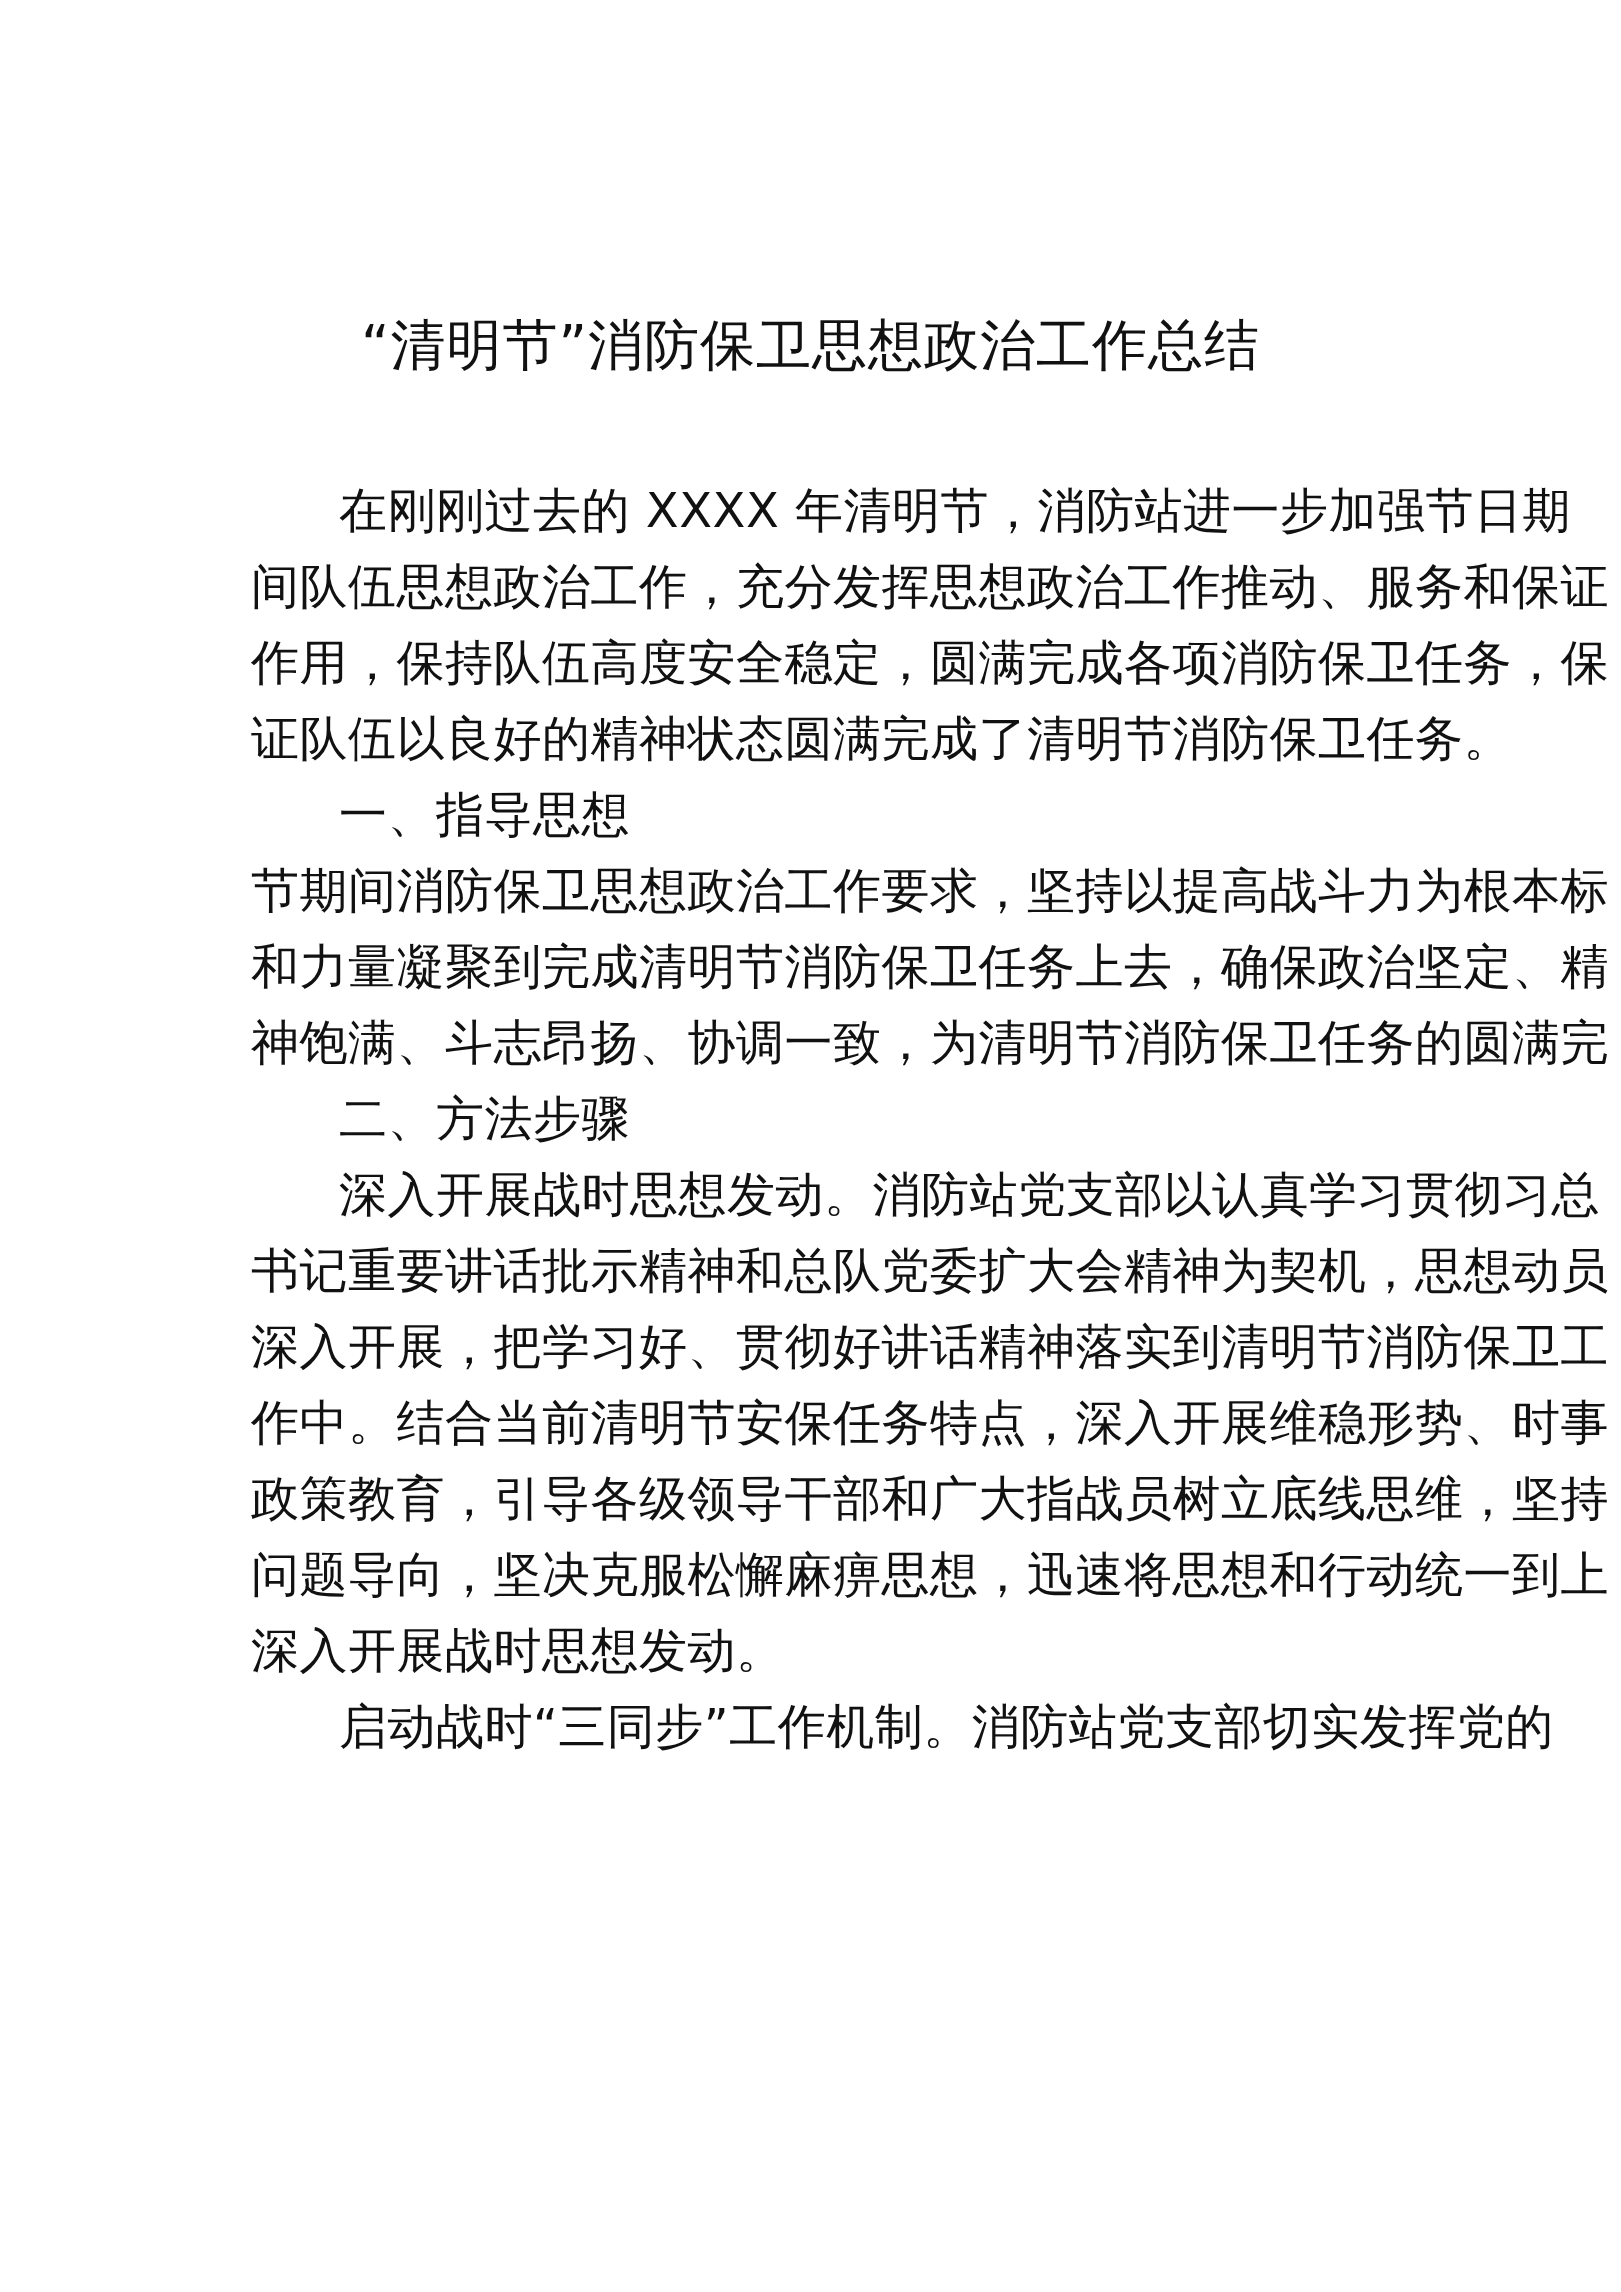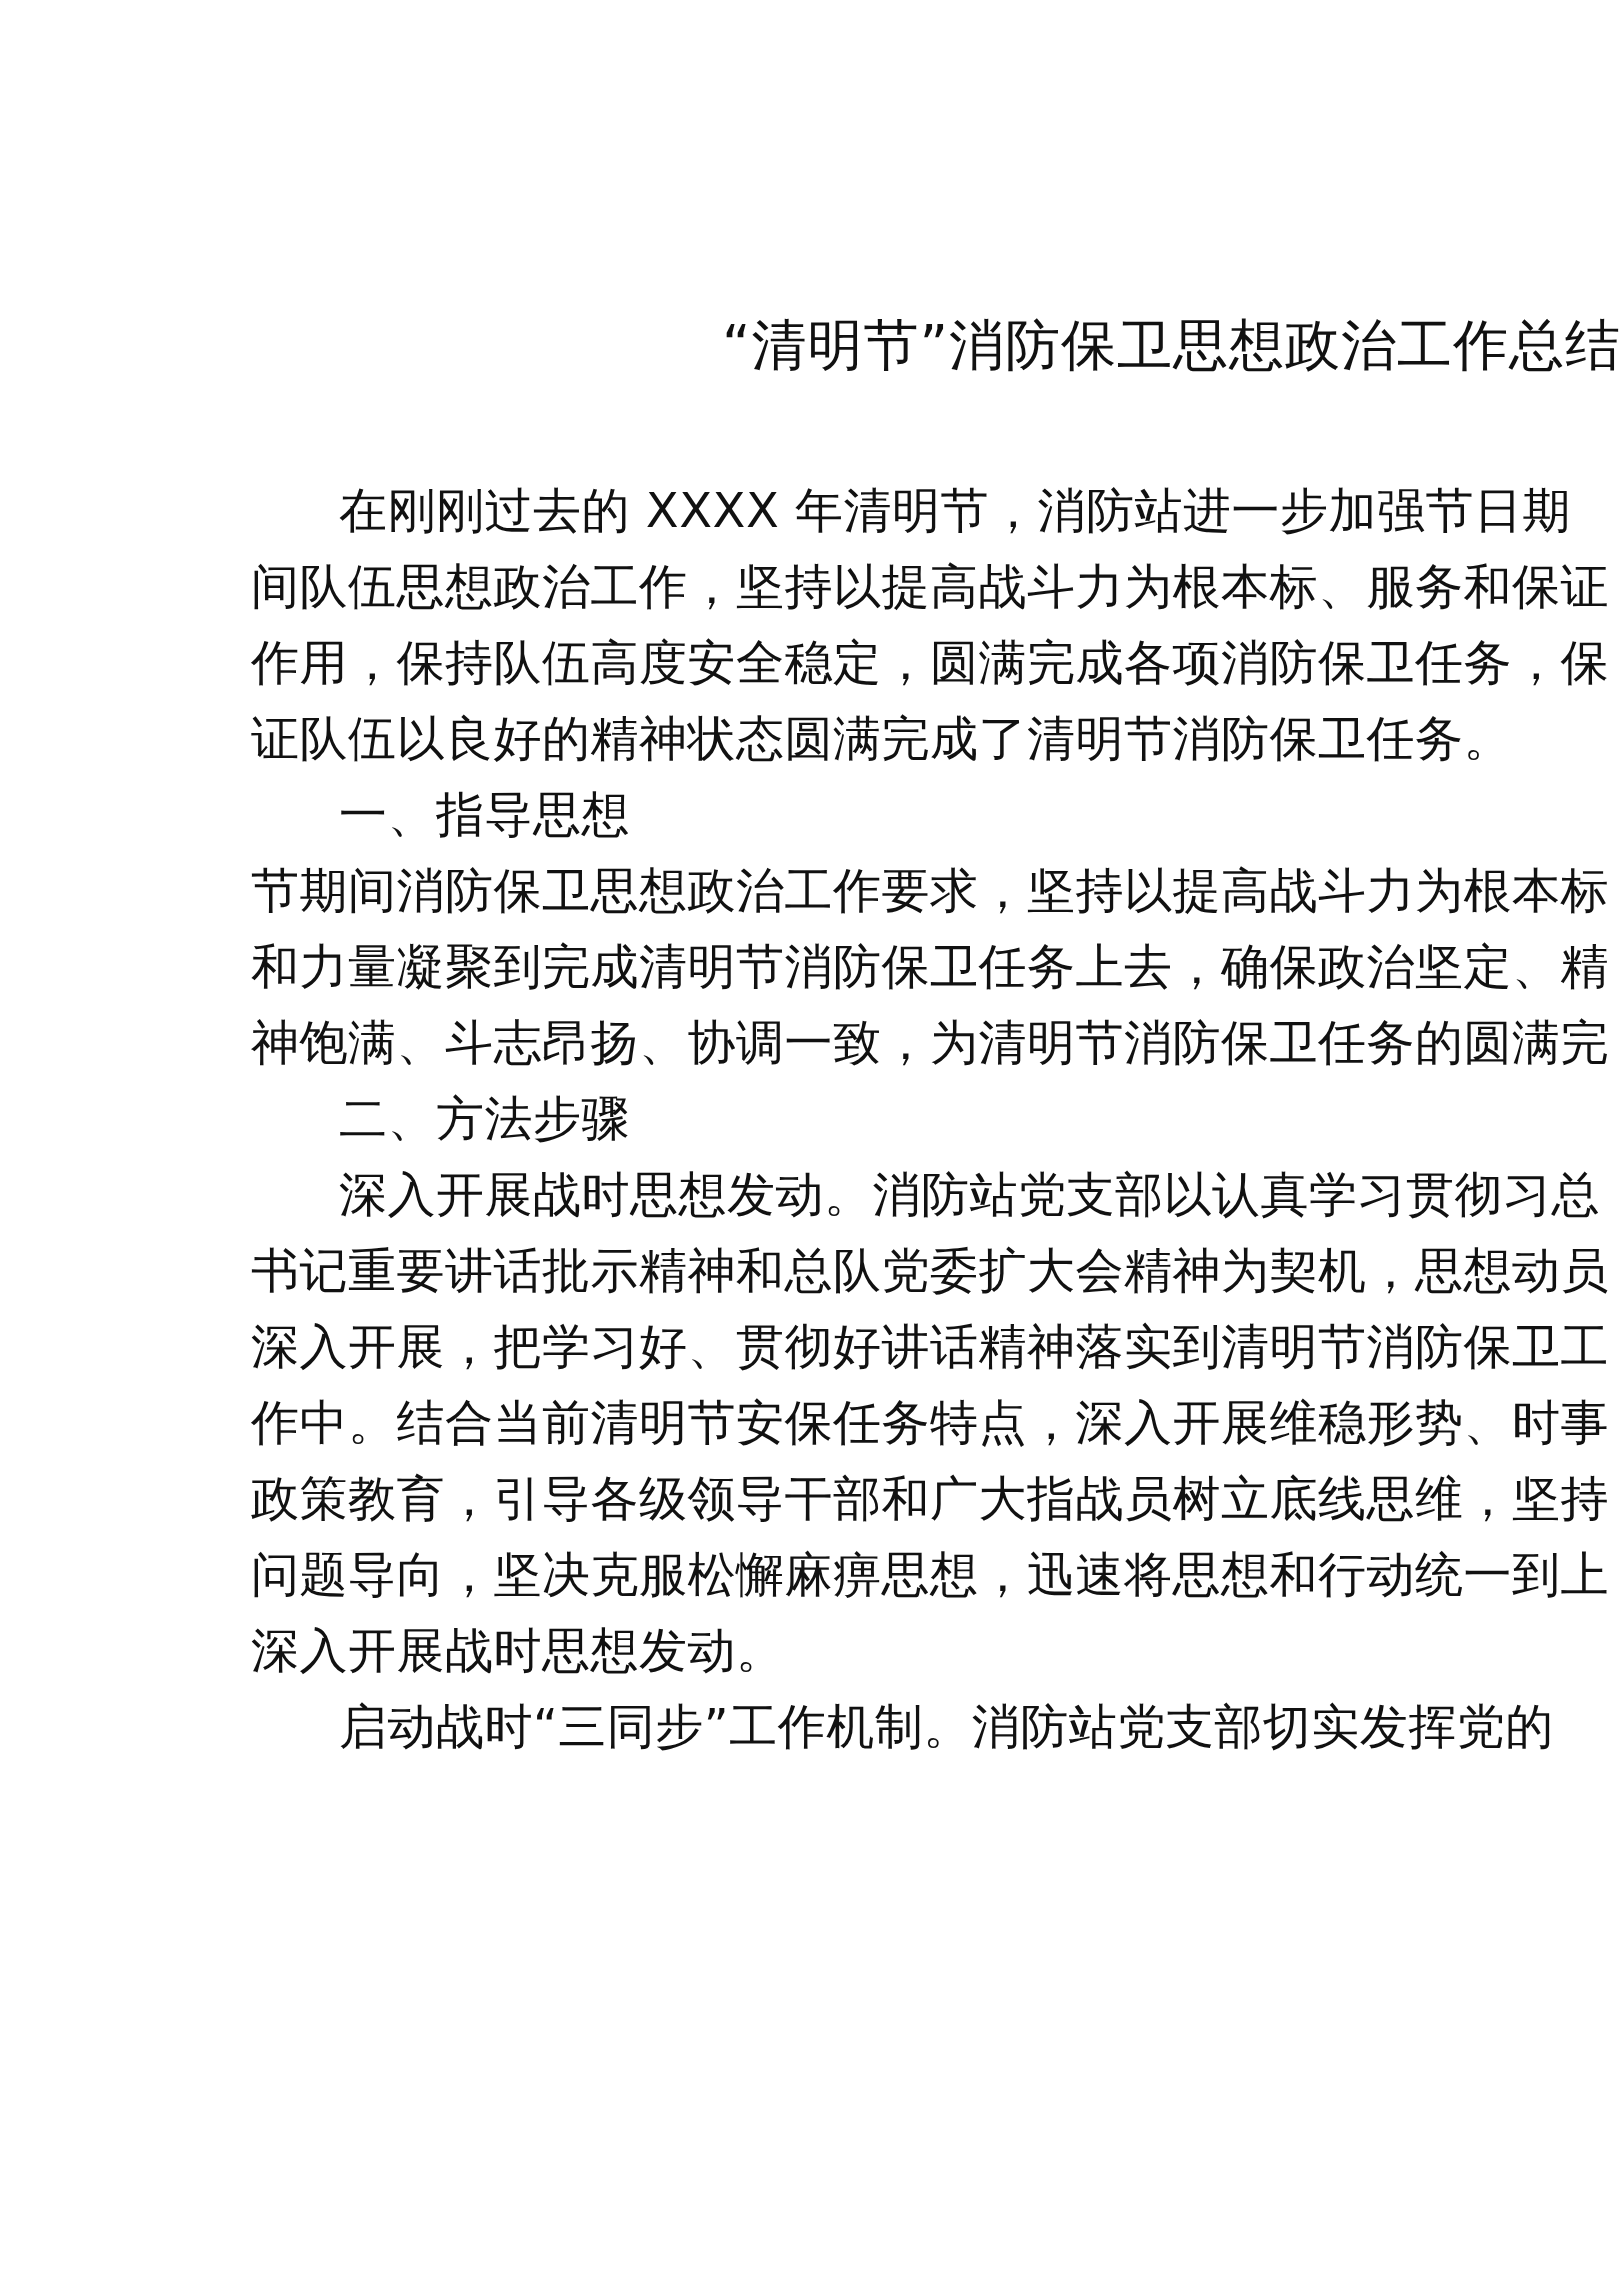--- a/index.html
+++ b/index.html
@@ -21,21 +21,21 @@
       top: 0;
       width: 1621px;
       height: 2293px;
       background: #ffffff;
     }
     .title {
       position: absolute;
       top: 306px;
       left: 0;
       width: 1621px;
-      text-align: right;
+      text-align: center;
       font-size: 55px;
       line-height: 78px;
       letter-spacing: 1px;
       font-weight: normal;
       margin: 0;
       color: #111111;
     }
     .body {
       position: absolute;
       top: 472px;
@@ -57,21 +57,21 @@
     }
   </style>
 </head>
 <body>
 
 <div class="page">
   <h1 class="title">“清明节”消防保卫思想政治工作总结</h1>
 
   <div class="body">
     <span class="line indent">在刚刚过去的 XXXX 年清明节，消防站进一步加强节日期</span>
-    <span class="line">间队伍思想政治工作，坚持以提高战斗力为根本标、服务和保证</span>
+    <span class="line">间队伍思想政治工作，充分发挥思想政治工作推动、服务和保证</span>
     <span class="line">作用，保持队伍高度安全稳定，圆满完成各项消防保卫任务，保</span>
     <span class="line">证队伍以良好的精神状态圆满完成了清明节消防保卫任务。</span>
 
     <span class="line indent">一、指导思想</span>
 
     <span class="line">节期间消防保卫思想政治工作要求，坚持以提高战斗力为根本标</span>
     <span class="line">和力量凝聚到完成清明节消防保卫任务上去，确保政治坚定、精</span>
     <span class="line">神饱满、斗志昂扬、协调一致，为清明节消防保卫任务的圆满完</span>
 
     <span class="line indent">二、方法步骤</span>

